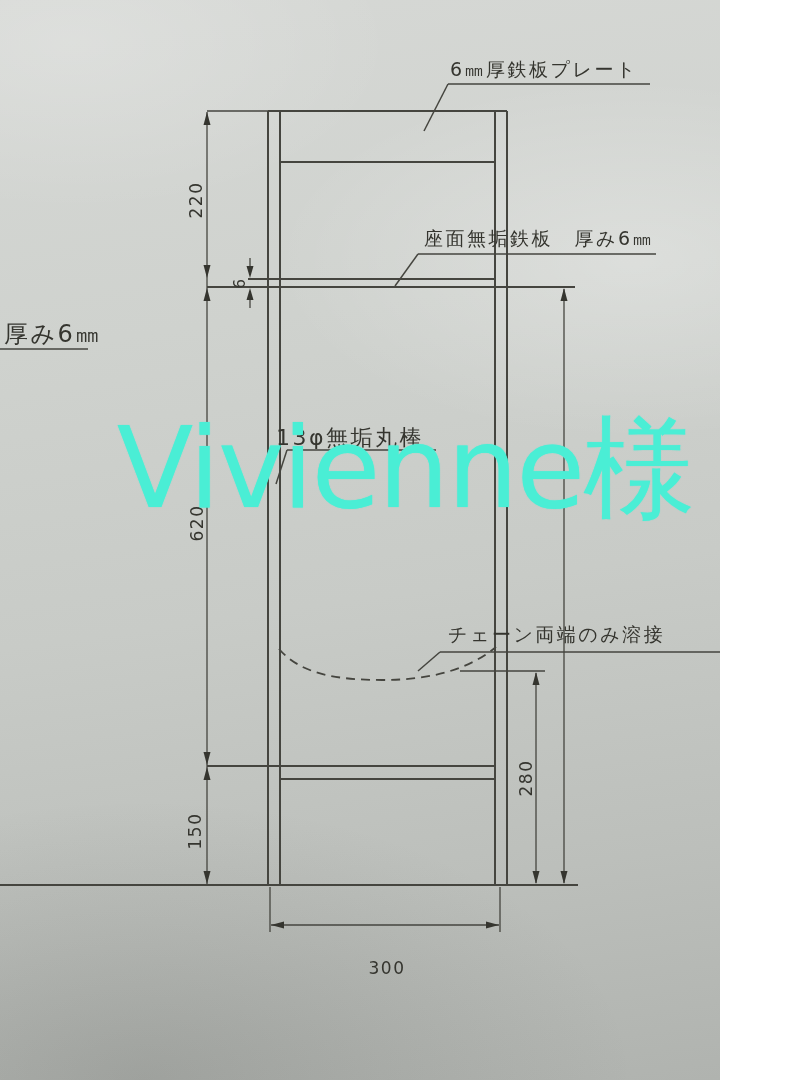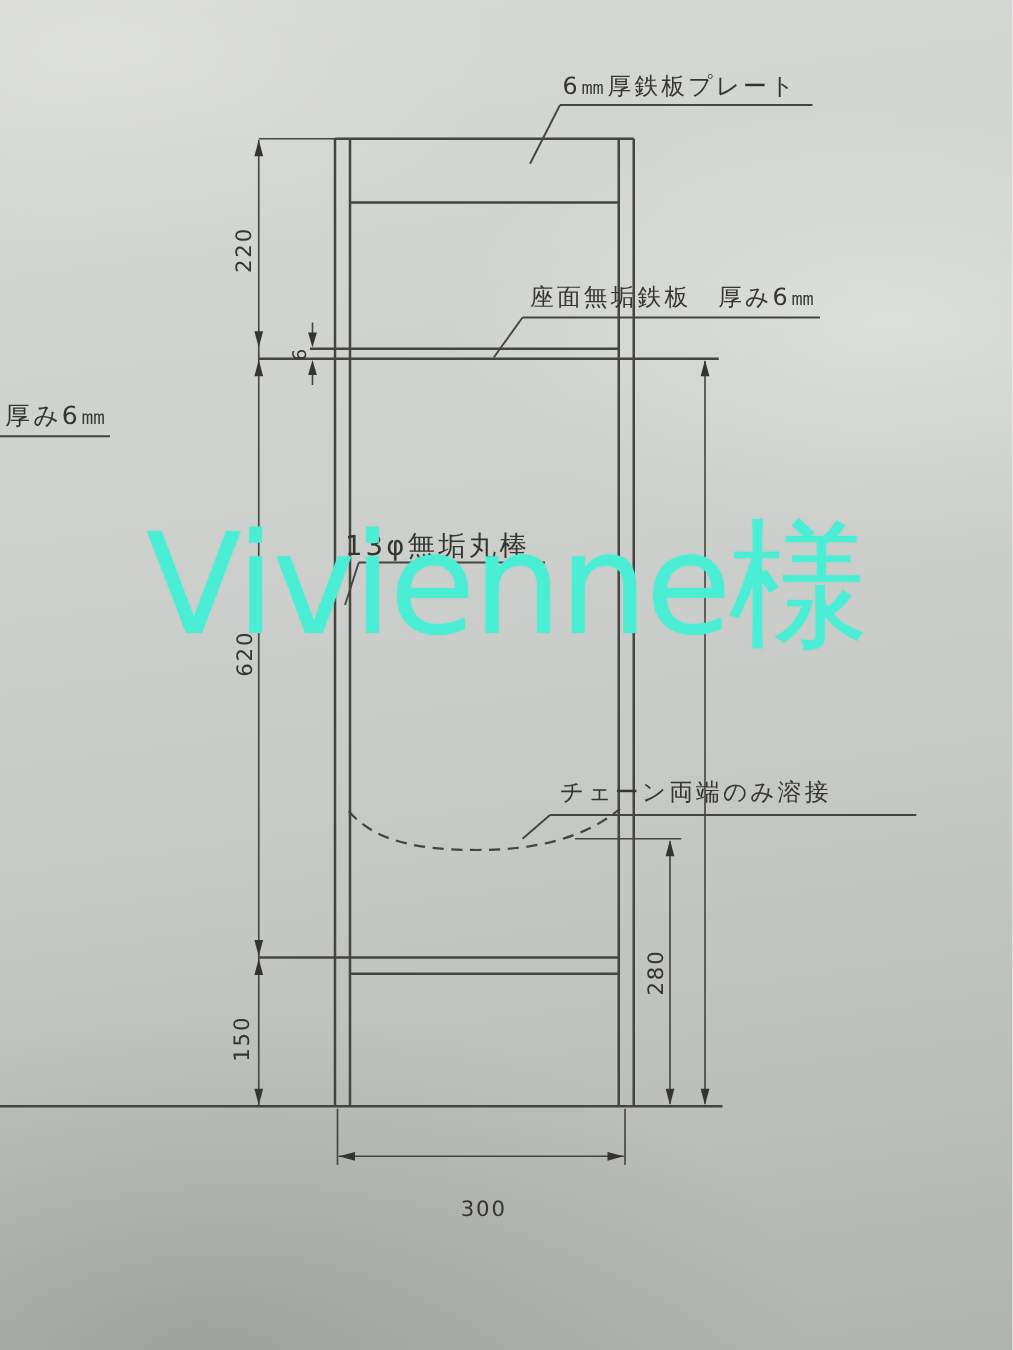--- a/index.html
+++ b/index.html
@@ -1,18 +1,18 @@
 <!DOCTYPE html>
 <html><head>
 <meta charset="utf-8">
 <style>
   html,body{margin:0;padding:0;}
   #stage{
     position:relative;
-    width:810px;height:1080px;
+    width:720px;height:1080px;
     overflow:hidden;
     background:
       radial-gradient(ellipse 600px 300px at 88% 24%, rgba(255,255,255,.28), rgba(255,255,255,0) 60%),
       radial-gradient(ellipse 500px 260px at 10% 4%, rgba(255,255,255,.20), rgba(255,255,255,0) 65%),
       radial-gradient(ellipse 700px 400px at 20% 100%, rgba(60,62,58,.18), rgba(60,62,58,0) 70%),
       linear-gradient(172deg,#d6d8d5 0%, #cfd2ce 30%, #c8cbc7 55%, #bcbfbb 80%, #b0b3af 100%);
     font-family:"DejaVu Sans","Liberation Sans",sans-serif;
   }
   #stage *{box-sizing:border-box;}
   svg.lines{position:absolute;left:0;top:0;}
@@ -106,21 +106,21 @@
       <polygon points="564,884 560.5,871 567.5,871"></polygon>
       <polygon points="271,925 284,921.5 284,928.5"></polygon>
       <polygon points="499,925 486,921.5 486,928.5"></polygon>
     </g>
   </svg>
 
   <span class="lbl callout" style="left:450px;top:60px;">6㎜厚鉄板プレート</span>
 
   <span class="lbl callout" style="left:424px;top:229px;">座面無垢鉄板　厚み6㎜</span>
 
-  <span class="lbl callout" style="left:4px;top:322px;font-size:20px;">厚み6㎜</span>
+  <span class="lbl callout" style="left:4px;top:322px;font-size:24px;">厚み6㎜</span>
 
   <span class="lbl callout" style="left:276px;top:427px;font-size:22px;">13φ無垢丸棒</span>
 
   <span class="lbl callout" style="left:448px;top:625px;">チェーン両端のみ溶接</span>
 
   <span class="lbl dim" style="left:196px;top:200px;">220</span>
 
   <span class="lbl dim small" style="left:240px;top:283px;">6</span>
 
   <span class="lbl dim" style="left:197px;top:523px;">620</span>

